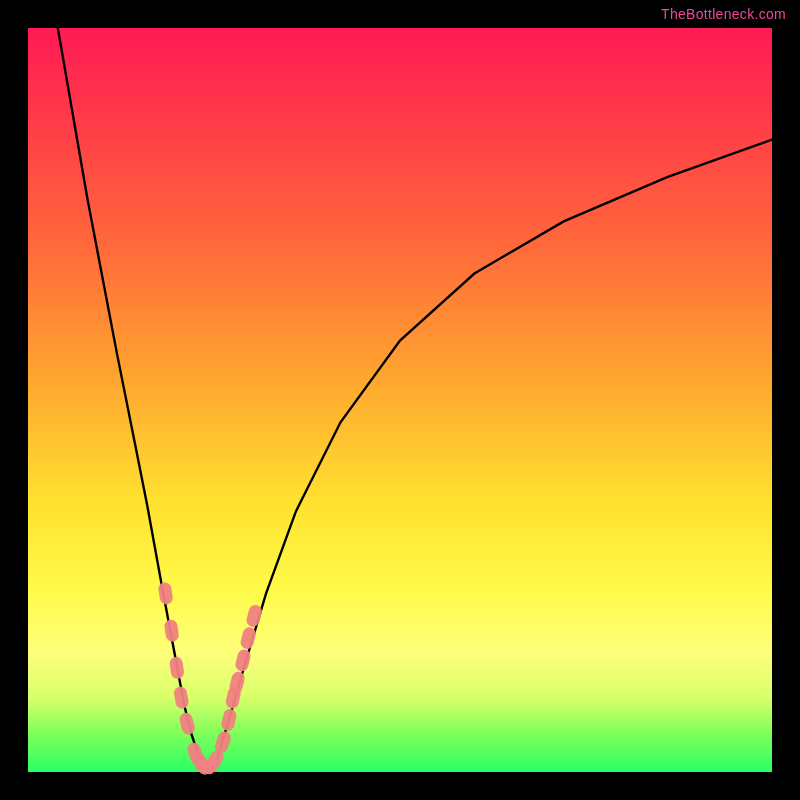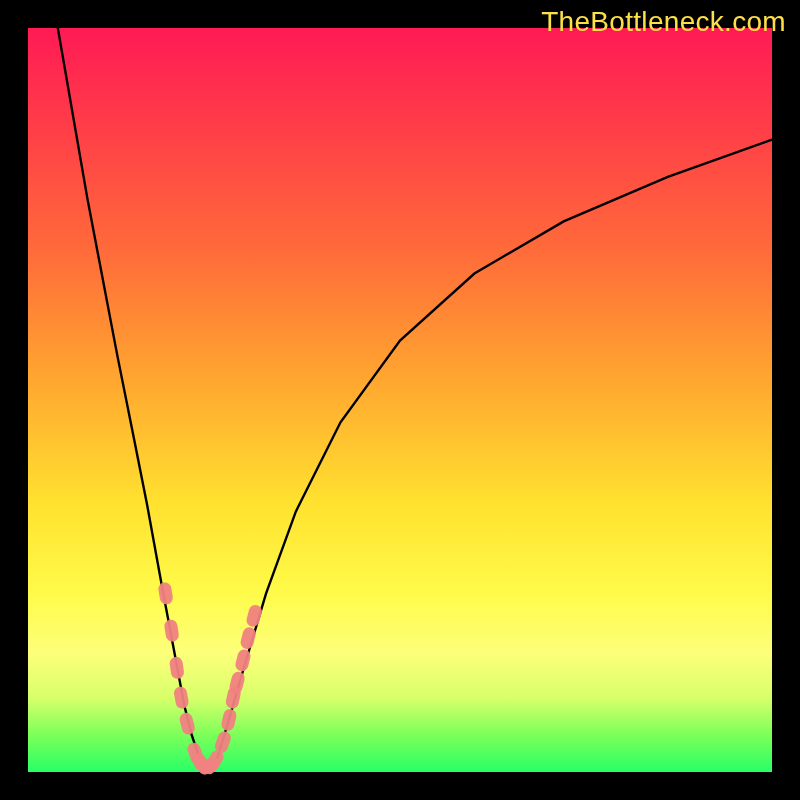--- a/index.html
+++ b/index.html
@@ -35,22 +35,22 @@
       #fdff7a 84%,
       #d8ff6a 90%,
       #7dff5a 95%,
       #28ff66 100%
     );
   }
   .watermark {
     position: absolute;
     top: 6px;
     right: 14px;
-    color: #fde047;
-    font-size: 28px;
+    color: #ec4899;
+    font-size: 14px;
     font-weight: 500;
     letter-spacing: 0.3px;
     user-select: none;
   }
   svg.curve {
     position: absolute;
     left: 0;
     top: 0;
     width: 744px;
     height: 744px;

